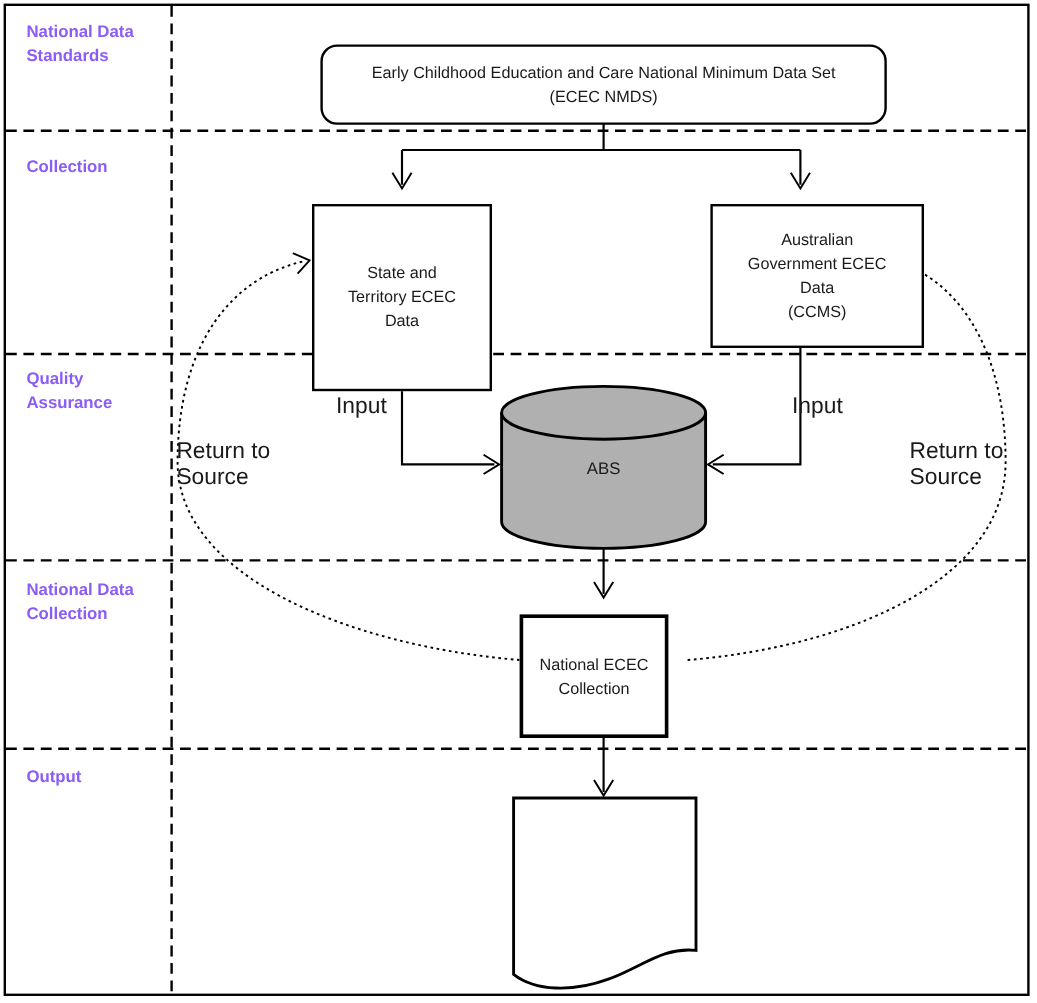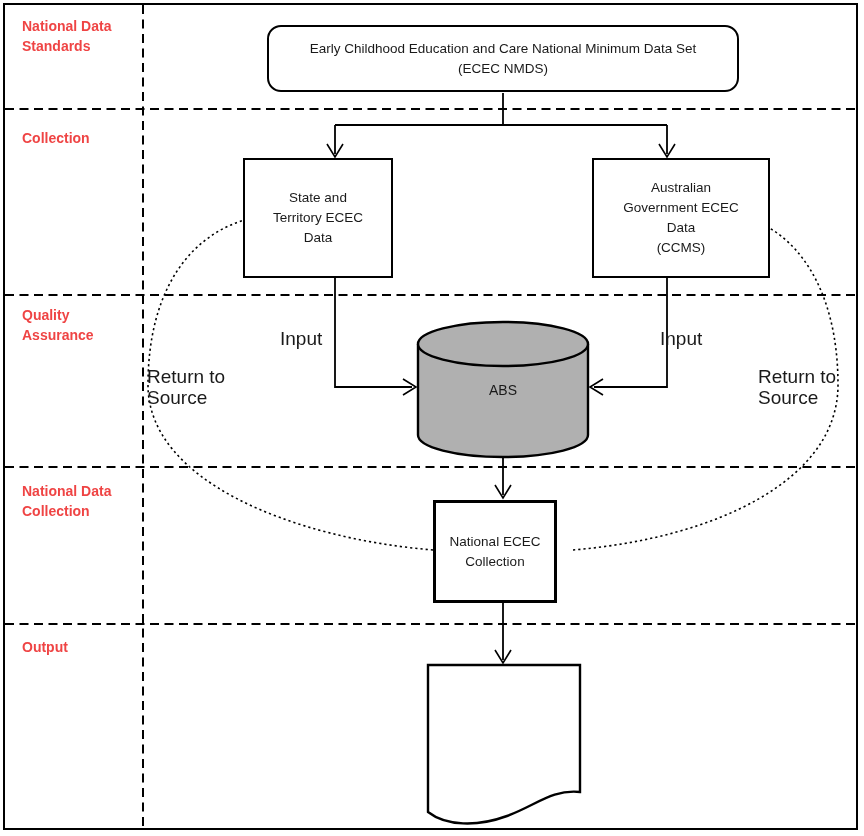--- a/index.html
+++ b/index.html
@@ -2,24 +2,24 @@
 <html><head>
 <meta charset="utf-8">
 <style>
   html,body{margin:0;padding:0;background:#ffffff;}
   .stage{position:relative;width:864px;height:836px;background:#ffffff;
          font-family:"Liberation Sans","DejaVu Sans",sans-serif;color:#1a1a1a;overflow:hidden;}
   .stage svg{position:absolute;left:0;top:0;}
   .frame{position:absolute;left:3px;top:3px;width:855px;height:827px;
          border:2.5px solid #000;box-sizing:border-box;pointer-events:none;}
   .rowlabel{position:absolute;left:22px;width:112px;font-size:14px;font-weight:bold;
-            color:#ef4444;line-height:20px;}
+            color:#8b5cf6;line-height:20px;}
   .node{position:absolute;box-sizing:border-box;background:#fff;border:2px solid #000;
         display:flex;flex-direction:column;align-items:center;justify-content:center;
-        text-align:center;font-size:13.5px;line-height:20px;}
+        text-align:center;font-size:13.5px;line-height:20px;margin-top:12px;}
   .node.rounded{border-radius:14px;}
   .node.thick{border-width:3px;}
   .overlaytext{position:absolute;text-align:center;font-size:13.5px;line-height:21px;
                background:transparent;}
   .edgelabel{position:absolute;font-size:19px;line-height:18px;}
   .dash{stroke:#000;stroke-width:2;stroke-dasharray:9 5.5;}
   .conn{stroke:#000;stroke-width:1.8;fill:none;}
   .head{stroke:#000;stroke-width:1.6;fill:none;}
   .dots{stroke:#000;stroke-width:1.6;fill:none;stroke-dasharray:2.2 3;}
   .shape{stroke:#000;stroke-width:2.4;}
@@ -69,21 +69,21 @@
   <div class="rowlabel" style="top:128px">Collection</div>
   <div class="rowlabel" style="top:305px">Quality Assurance</div>
   <div class="rowlabel" style="top:481px">National Data Collection</div>
   <div class="rowlabel" style="top:637px">Output</div>
 
   <div class="node rounded" style="left:267px;top:25px;width:472px;height:67px">
     <div>Early Childhood Education and Care National Minimum Data Set</div>
     <div>(ECEC NMDS)</div>
   </div>
 
-  <div class="node" style="left:243px;top:158px;width:150px;height:120px">
+  <div class="node" style="left:260px;top:158px;width:150px;height:156px">
     <div>State and</div>
     <div>Territory ECEC</div>
     <div>Data</div>
   </div>
 
   <div class="node" style="left:592px;top:158px;width:178px;height:120px">
     <div>Australian</div>
     <div>Government ECEC</div>
     <div>Data</div>
     <div>(CCMS)</div>

